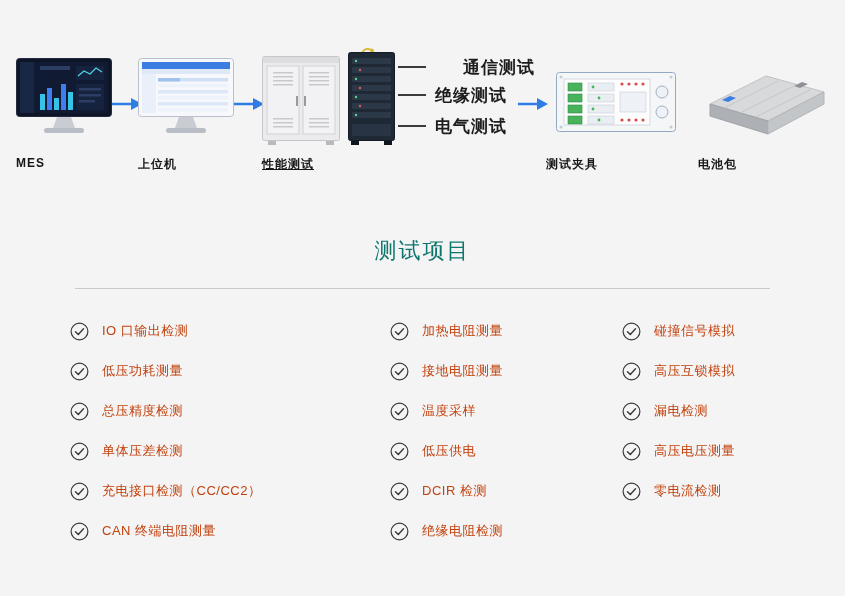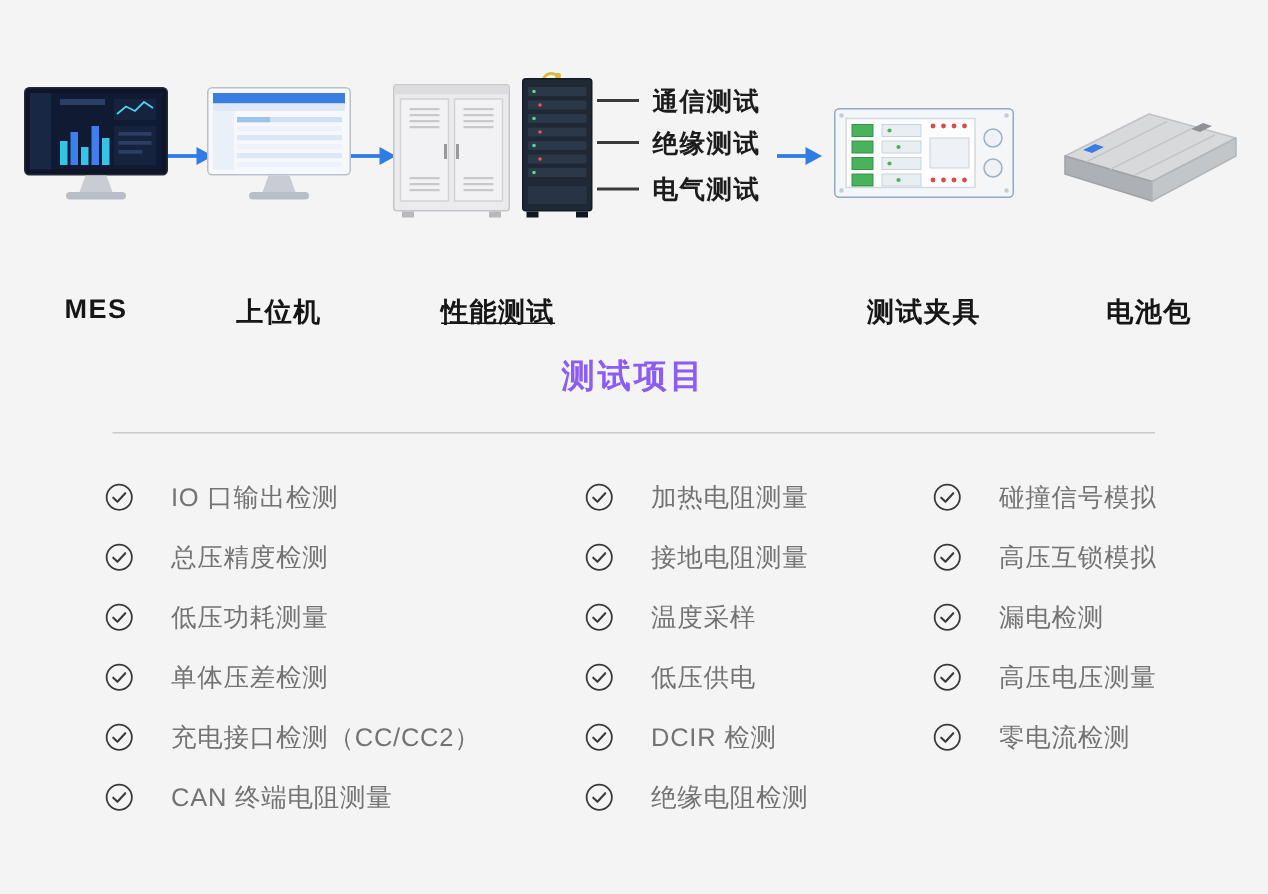--- a/index.html
+++ b/index.html
@@ -15,35 +15,35 @@
     overflow:hidden;
     color:#1f1f1f;
   }
 
   
   .flow{position:absolute;top:0;left:0;width:845px;height:200px;}
   .flow-node{position:absolute;text-align:center;}
   .flow-illustration{display:block;margin:0 auto;}
   .node-label{
     position:absolute;
-    font-size:18px;font-weight:700;color:#161616;
-    text-align:center;letter-spacing:1px;margin-top:40px;
+    font-size:12px;font-weight:700;color:#161616;
+    text-align:left;letter-spacing:1px;
   }
   .flow-arrow{position:absolute;}
   .branch-row{
     position:absolute;left:398px;height:22px;
     display:flex;align-items:center;
   }
   .branch-line{width:28px;height:2px;background:#3a3a3a;margin-right:9px;}
   .branch-label{font-size:17px;font-weight:600;color:#1c1c1c;letter-spacing:1px;}
 
   
   .section-title{
     position:absolute;top:236px;left:0;width:845px;
-    text-align:center;font-size:22px;font-weight:700;color:#8b5cf6;
+    text-align:center;font-size:22px;font-weight:400;color:#0f766e;
     letter-spacing:2px;
   }
   .divider{
     position:absolute;top:288px;left:75px;width:695px;height:1px;
     background:#c9c9cb;
   }
 
   
   .items-grid{
     position:absolute;top:311px;left:70px;width:740px;
@@ -51,21 +51,21 @@
   }
   .items-col{display:flex;flex-direction:column;}
   .col-1{width:320px;}
   .col-2{width:232px;}
   .col-3{width:188px;}
   .check-item{
     display:flex;align-items:center;height:40px;
   }
   .check-icon{width:19px;height:19px;display:inline-flex;flex:0 0 auto;}
   .check-label{
-    margin-left:25px;font-size:17px;color:#737373;letter-spacing:0.5px;
+    margin-left:13px;font-size:13px;color:#c2410c;letter-spacing:0.5px;
     white-space:nowrap;
   }
 </style>
 </head>
 <body>
 
 <div class="page">
 
   <div class="flow">
 
@@ -182,21 +182,21 @@
             <circle cx="98" cy="58" r="1.2"></circle>
           </g>
           <rect x="90" y="76" width="39" height="12" fill="#283444"></rect>
           <rect x="89" y="93" width="8" height="4" fill="#10161f"></rect>
           <rect x="122" y="93" width="8" height="4" fill="#10161f"></rect>
         </svg>
       </span>
     </div>
     <div class="node-label" style="left:262px;top:156px;width:140px;text-decoration:underline;">性能测试</div>
 
-    <div class="branch-row" style="top:56px;">
+    <div class="branch-row" style="top:56px;gap:28px;">
       <span class="branch-line"></span>
       <span class="branch-label">通信测试</span>
     </div>
     <div class="branch-row" style="top:84px;text-align:center;">
       <span class="branch-line"></span>
       <span class="branch-label">绝缘测试</span>
     </div>
     <div class="branch-row" style="top:115px;">
       <span class="branch-line"></span>
       <span class="branch-label">电气测试</span>
@@ -287,38 +287,38 @@
           </span>
         <span class="check-label">IO 口输出检测</span>
       </div>
       <div class="check-item">
         <span class="check-icon">
             <svg width="19" height="19" viewBox="0 0 19 19">
               <circle cx="9.5" cy="9.5" r="8.4" fill="none" stroke="#3a3a3a" stroke-width="1.2"></circle>
               <path d="M5.5,9.8 L8.3,12.5 L13.5,6.8" fill="none" stroke="#3a3a3a" stroke-width="1.4" stroke-linecap="round" stroke-linejoin="round"></path>
             </svg>
           </span>
+        <span class="check-label">低压功耗测量</span>
+      </div>
+      <div class="check-item">
+        <span class="check-icon">
+            <svg width="19" height="19" viewBox="0 0 19 19">
+              <circle cx="9.5" cy="9.5" r="8.4" fill="none" stroke="#3a3a3a" stroke-width="1.2"></circle>
+              <path d="M5.5,9.8 L8.3,12.5 L13.5,6.8" fill="none" stroke="#3a3a3a" stroke-width="1.4" stroke-linecap="round" stroke-linejoin="round"></path>
+            </svg>
+          </span>
         <span class="check-label">总压精度检测</span>
       </div>
       <div class="check-item">
         <span class="check-icon">
             <svg width="19" height="19" viewBox="0 0 19 19">
               <circle cx="9.5" cy="9.5" r="8.4" fill="none" stroke="#3a3a3a" stroke-width="1.2"></circle>
               <path d="M5.5,9.8 L8.3,12.5 L13.5,6.8" fill="none" stroke="#3a3a3a" stroke-width="1.4" stroke-linecap="round" stroke-linejoin="round"></path>
             </svg>
           </span>
-        <span class="check-label">低压功耗测量</span>
-      </div>
-      <div class="check-item">
-        <span class="check-icon">
-            <svg width="19" height="19" viewBox="0 0 19 19">
-              <circle cx="9.5" cy="9.5" r="8.4" fill="none" stroke="#3a3a3a" stroke-width="1.2"></circle>
-              <path d="M5.5,9.8 L8.3,12.5 L13.5,6.8" fill="none" stroke="#3a3a3a" stroke-width="1.4" stroke-linecap="round" stroke-linejoin="round"></path>
-            </svg>
-          </span>
         <span class="check-label">单体压差检测</span>
       </div>
       <div class="check-item">
         <span class="check-icon">
             <svg width="19" height="19" viewBox="0 0 19 19">
               <circle cx="9.5" cy="9.5" r="8.4" fill="none" stroke="#3a3a3a" stroke-width="1.2"></circle>
               <path d="M5.5,9.8 L8.3,12.5 L13.5,6.8" fill="none" stroke="#3a3a3a" stroke-width="1.4" stroke-linecap="round" stroke-linejoin="round"></path>
             </svg>
           </span>
         <span class="check-label">充电接口检测（CC/CC2）</span>

